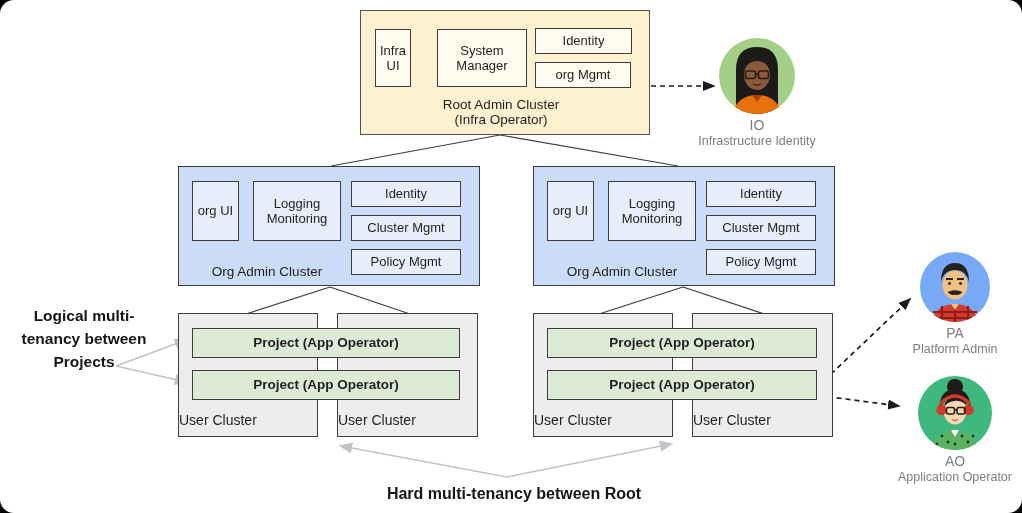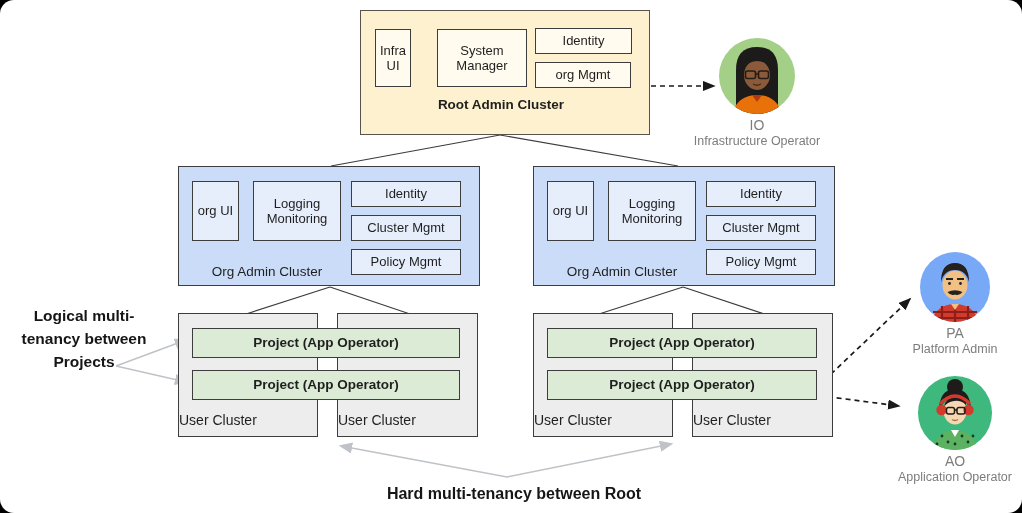--- a/index.html
+++ b/index.html
@@ -5,21 +5,21 @@
   html,body{margin:0;padding:0;background:#000;}
   body{font-family:"Liberation Sans", sans-serif;}
   .canvas{position:relative;width:1022px;height:513px;background:#fff;border-radius:14px;overflow:hidden;}
   .overlay{position:absolute;left:0;top:0;width:1022px;height:513px;pointer-events:none;}
   .box{position:absolute;box-sizing:border-box;border:1.5px solid var(--box-border);}
   .comp{position:absolute;box-sizing:border-box;border:1.3px solid var(--box-border);
         display:flex;align-items:center;justify-content:center;text-align:center;
         font-size:13px;line-height:1.18;color:var(--text);}
   .root-cluster{left:360px;top:10px;width:290px;height:125px;background:var(--root-fill);border-color:#57544c;}
   .root-cluster .comp{background:var(--root-inner-fill);}
-  .cluster-title{position:absolute;left:0;right:8px;text-align:center;font-weight:700;
+  .cluster-title{position:absolute;left:0;right:8px;text-align:center;font-weight:400;
         font-size:13.5px;line-height:15px;color:var(--text);}
   .org-cluster{top:166px;width:302px;height:120px;background:var(--org-fill);}
   .org-cluster .comp{background:var(--org-inner-fill);}
   .org-left{left:178px;} .org-right{left:533px;}
   .org-title{position:absolute;left:0;bottom:6px;width:176px;text-align:center;
         font-weight:400;font-size:13.5px;color:var(--text);}
   .user-box{background:var(--user-fill);}
   .uc-label{position:absolute;left:0;right:0;bottom:8px;text-align:left;
         font-size:14px;color:var(--text);}
   .project-bar{background:var(--project-fill);font-weight:700;font-size:13.5px;z-index:3;}
@@ -74,20 +74,21 @@
       <span>System Manager</span>
     </div>
     <div class="comp" style="left:174px;top:17px;width:97px;height:26px;">
       <span>Identity</span>
     </div>
     <div class="comp" style="left:174px;top:51px;width:96px;height:26px;">
       <span>org Mgmt</span>
     </div>
     <div class="cluster-title" style="top:86px;">
       <div>Root Admin Cluster</div>
+      <div>(Infra Operator)</div>
     </div>
   </div>
 
   <div class="box org-cluster org-left">
     <div class="comp" style="left:13px;top:14px;width:47px;height:60px;">
       <span>org UI</span>
     </div>
     <div class="comp" style="left:74px;top:14px;width:88px;height:60px;">
       <span>Logging Monitoring</span>
     </div>
@@ -165,21 +166,21 @@
         <path d="M24,33 Q24,16 38,16 Q52,16 52,33 Q48,23 38,23 Q28,23 24,33 Z" fill="#1c1b1a"></path>
         <rect x="26.5" y="33" width="10" height="7.5" rx="2" fill="none" stroke="#241c15" stroke-width="1.6"></rect>
         <rect x="39.5" y="33" width="10" height="7.5" rx="2" fill="none" stroke="#241c15" stroke-width="1.6"></rect>
         <line x1="36.5" y1="36" x2="39.5" y2="36" stroke="#241c15" stroke-width="1.4"></line>
         <path d="M34,46 Q38,48.5 42,46" fill="none" stroke="#4a2c18" stroke-width="1.4"></path>
         <path d="M12,78 Q18,57 38,57 Q58,57 64,78 Z" fill="#e8710a"></path>
         <path d="M33,57 L38,64 L43,57 Z" fill="#b33a12"></path>
       </g>
     </svg>
     <div class="p-abbr">IO</div>
-    <div class="p-role">Infrastructure Operator</div>
+    <div class="p-role">Infrastructure Identity</div>
   </div>
 
   <div class="persona" style="left:880px;top:252px;">
     <svg width="70" height="70" viewBox="0 0 70 70">
       <defs>
           <clipPath id="cPA">
             <circle cx="35" cy="35" r="35"></circle>
           </clipPath>
         </defs>
       <circle cx="35" cy="35" r="35" fill="#78a9f7"></circle>

